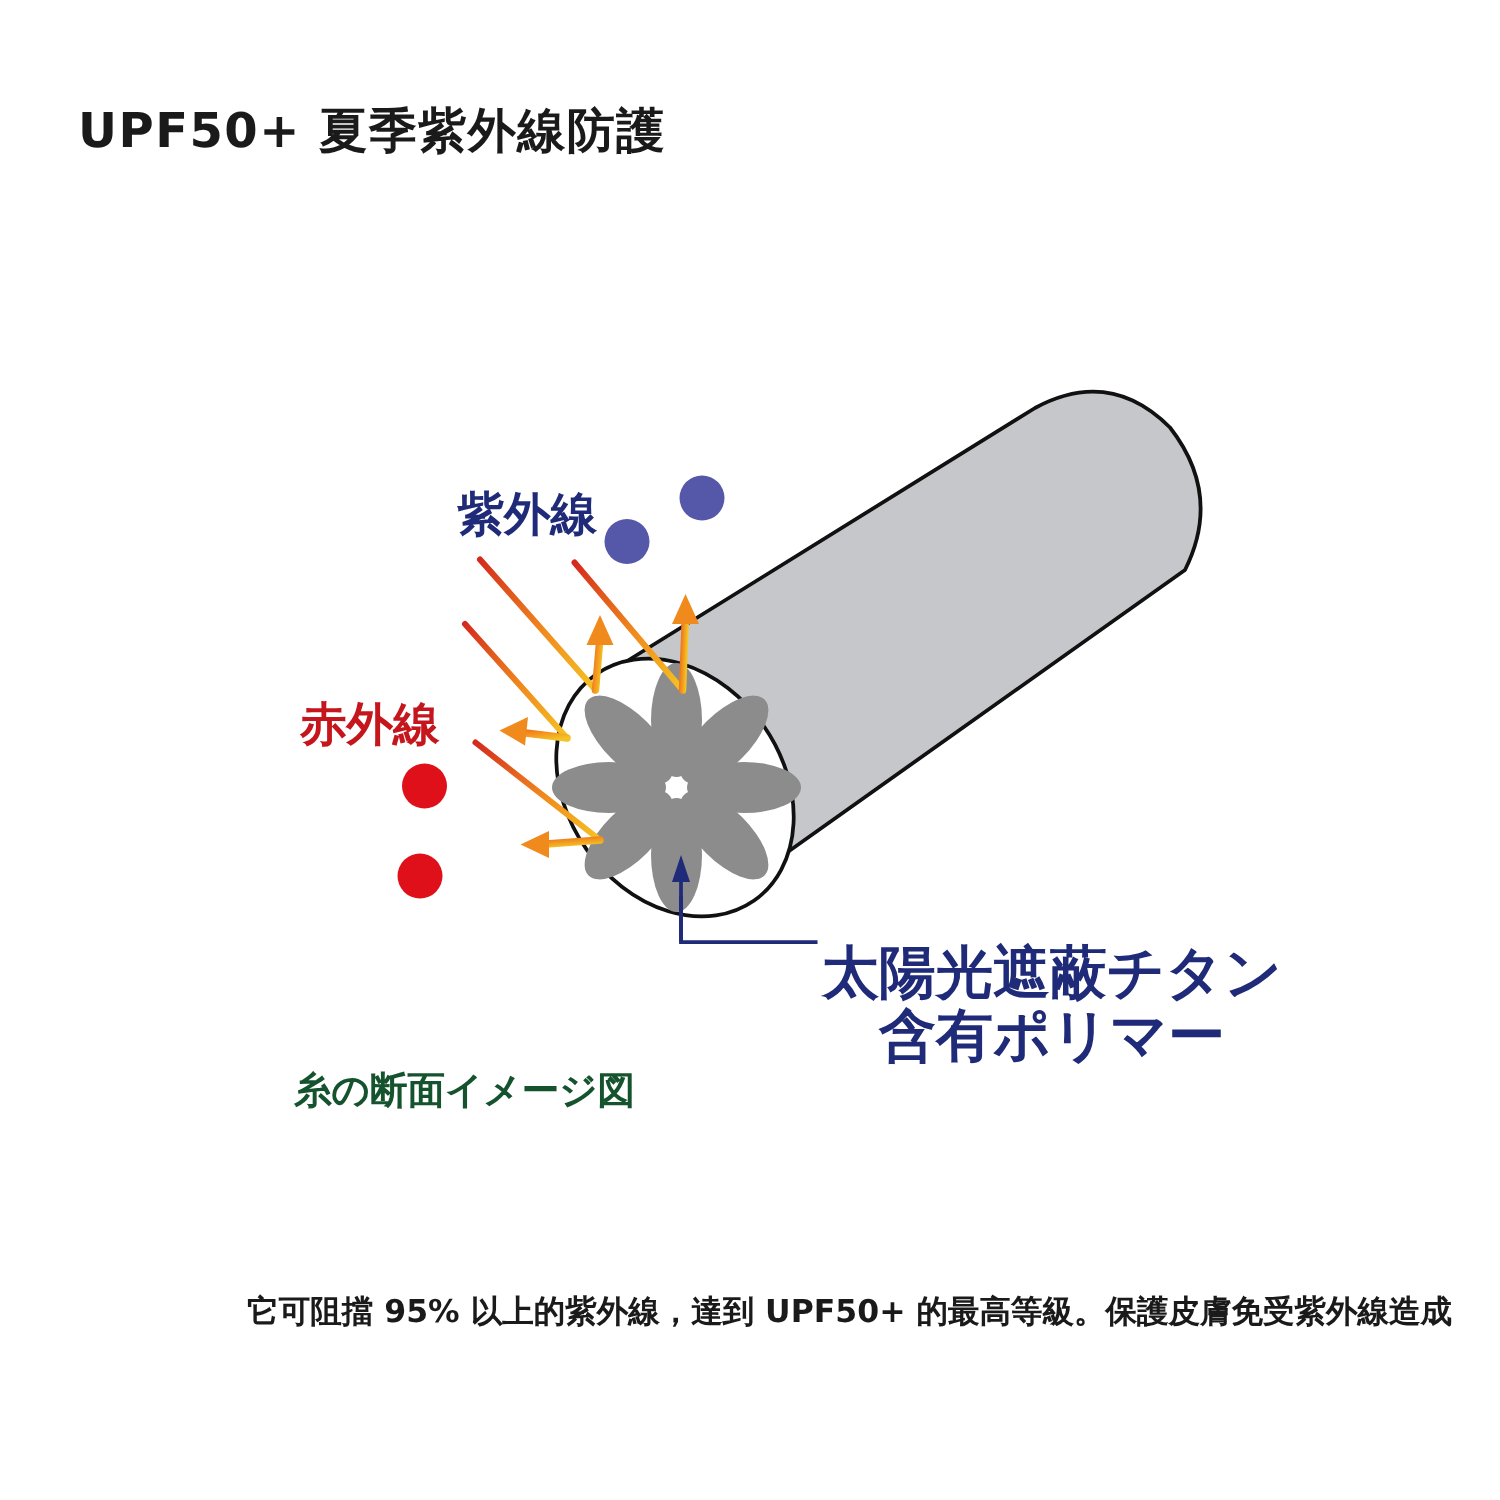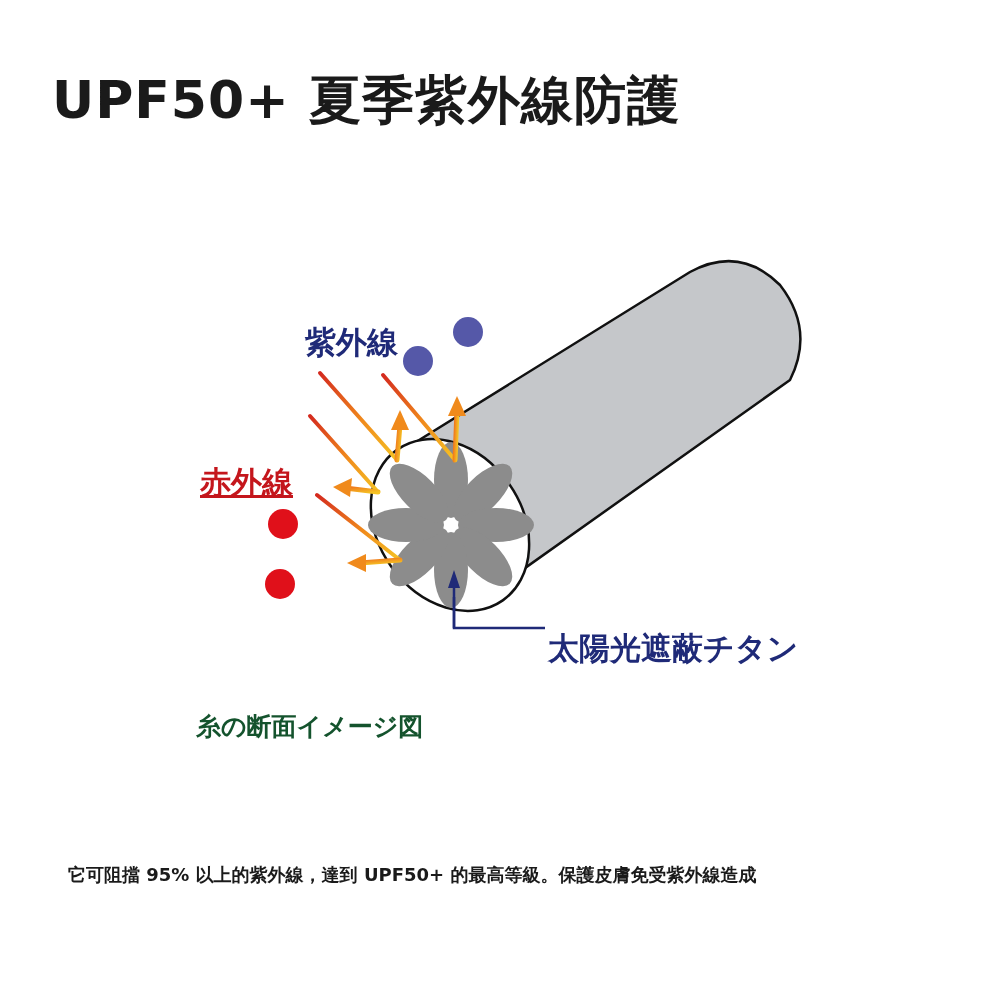--- a/index.html
+++ b/index.html
@@ -1,27 +1,27 @@
 <!DOCTYPE html>
 <html><head>
   <meta charset="utf-8">
   <style>
     html, body { margin: 0; padding: 0; background: #ffffff; }
     body { width: 1000px; height: 1000px; position: relative; overflow: hidden;
            font-family: "DejaVu Sans", "Liberation Sans", sans-serif; color: #1a1a1a; }
-    .title { position: absolute; left: 52px; top: 66px; font-size: 52px; font-weight: bold;
+    .title { position: absolute; left: 52px; top: 66px; font-size: 32px; font-weight: bold;
              letter-spacing: 1px; color: #1a1a1a; white-space: nowrap; }
     .diagram { position: absolute; left: 0; top: 0; width: 1000px; height: 1000px; }
     .lbl { position: absolute; font-weight: bold; white-space: nowrap; margin-top: 22px; }
     .lbl-uv { left: 305px; top: 300px; font-size: 31px; color: #1f2a78; }
-    .lbl-ir { left: 200px; top: 440px; font-size: 31px; color: #c4161c; text-decoration: underline; }
-    .lbl-poly { left: 548px; top: 605px; font-size: 31px; color: #1f2a78; line-height: 42px; text-align: center; }
+    .lbl-ir { left: 200px; top: 440px; font-size: 31px; color: #c4161c; }
+    .lbl-poly { left: 548px; top: 605px; font-size: 38px; color: #1f2a78; line-height: 42px; text-align: center; }
     .lbl-caption { left: 196px; top: 688px; font-size: 25px; color: #14532d; }
-    .desc { position: absolute; left: 68px; top: 846px; width: 930px; font-size: 18px;
-            font-weight: bold; line-height: 57px; color: #1a1a1a; }
+    .desc { position: absolute; left: 38px; top: 846px; width: 930px; font-size: 21px;
+            font-weight: bold; line-height: 57px; color: #1a1a1a; text-align: right; }
   </style>
 </head>
 <body>
 
 <div class="title">UPF50+ 夏季紫外線防護</div>
 
 <svg class="diagram" viewBox="0 0 1000 1000" xmlns="http://www.w3.org/2000/svg">
   <defs>
     <linearGradient id="ray1" x1="0" y1="0" x2="1" y2="1">
       <stop offset="0" stop-color="#d42a1e"></stop>
@@ -87,18 +87,19 @@
     <polyline points="454,628 454,585" stroke="#1f2a78" stroke-width="2.5" fill="none"></polyline>
     <polygon points="454,570 448,588 460,588" fill="#1f2a78"></polygon>
     <polyline points="454,597 454,628 545,628" stroke="#1f2a78" stroke-width="2.5" fill="none"></polyline>
   </g>
 </svg>
 
 <div class="lbl lbl-uv">紫外線</div>
 <div class="lbl lbl-ir">赤外線</div>
 <div class="lbl lbl-poly">
   <div>太陽光遮蔽チタン</div>
+  <div>含有ポリマー</div>
 </div>
 <div class="lbl lbl-caption">糸の断面イメージ図</div>
 
 <div class="desc">
   <div>它可阻擋 95% 以上的紫外線，達到 UPF50+ 的最高等級。保護皮膚免受紫外線造成</div>
 </div>
 
 </body></html>

